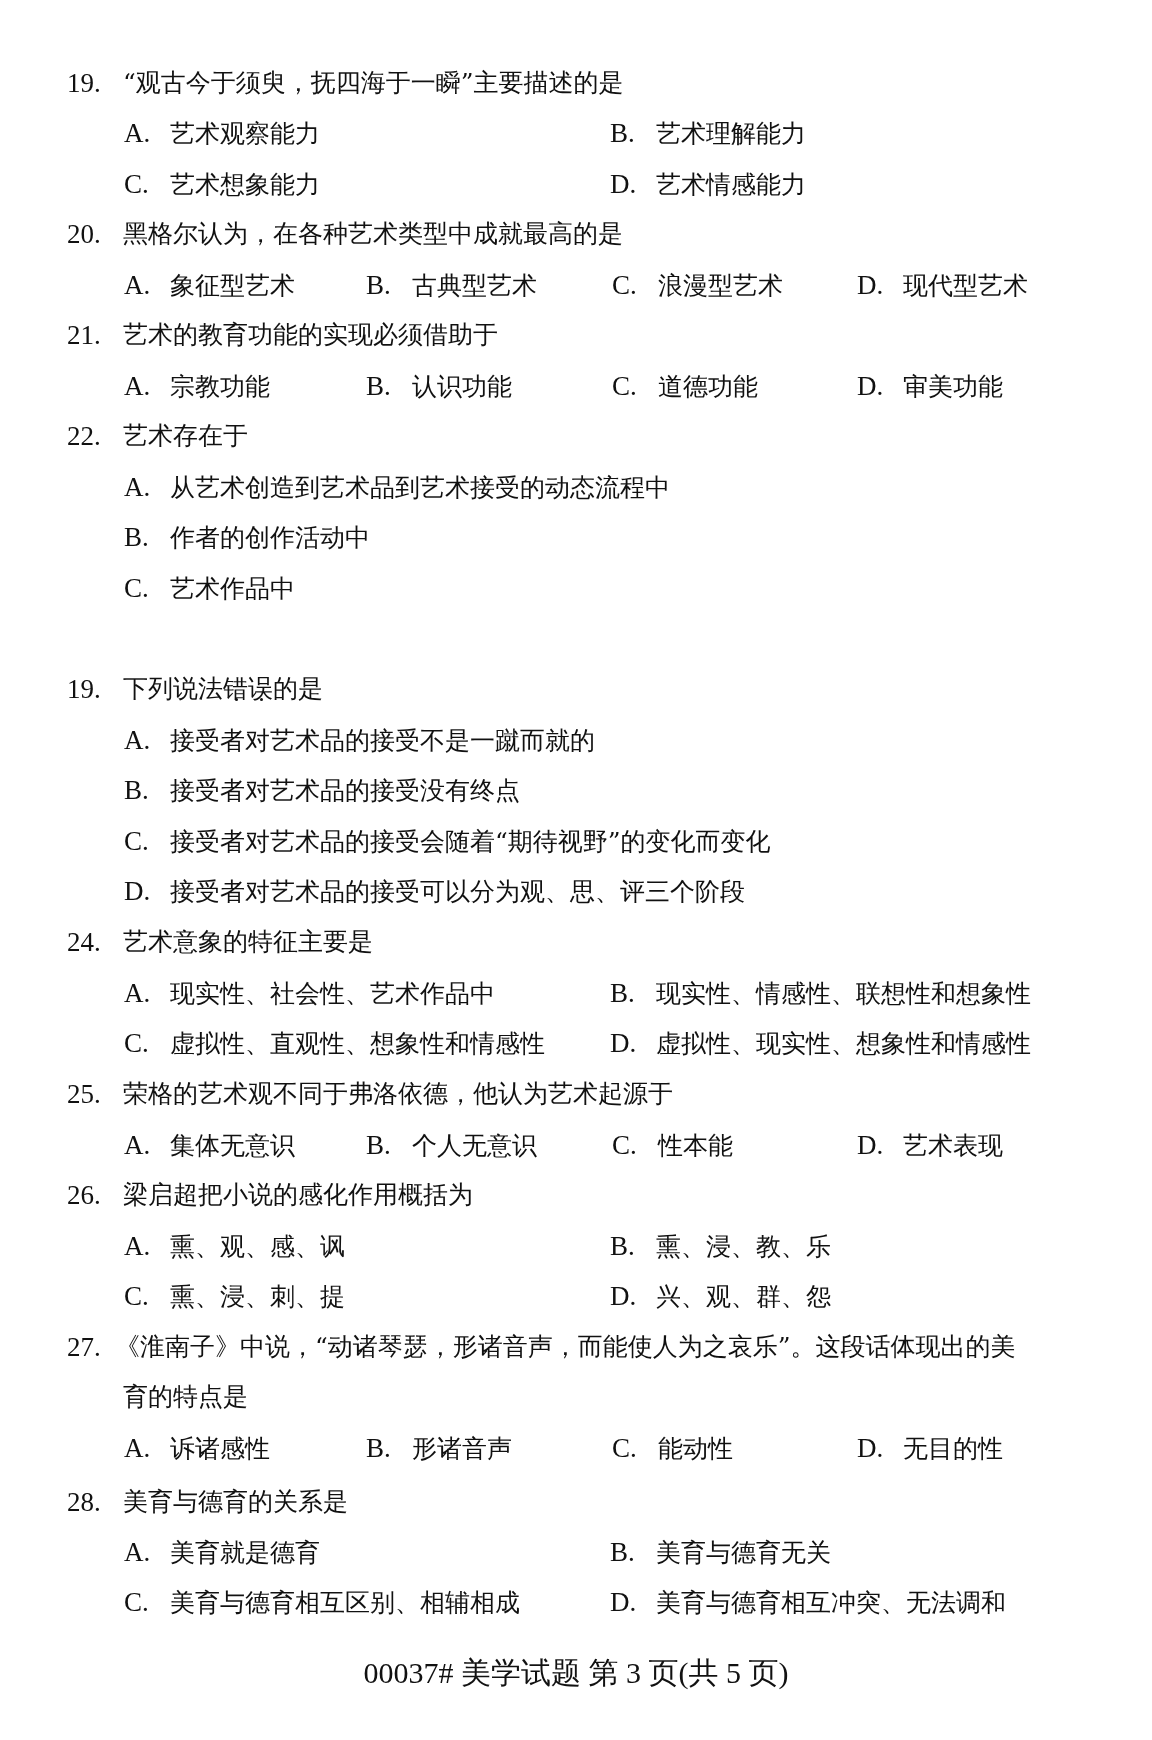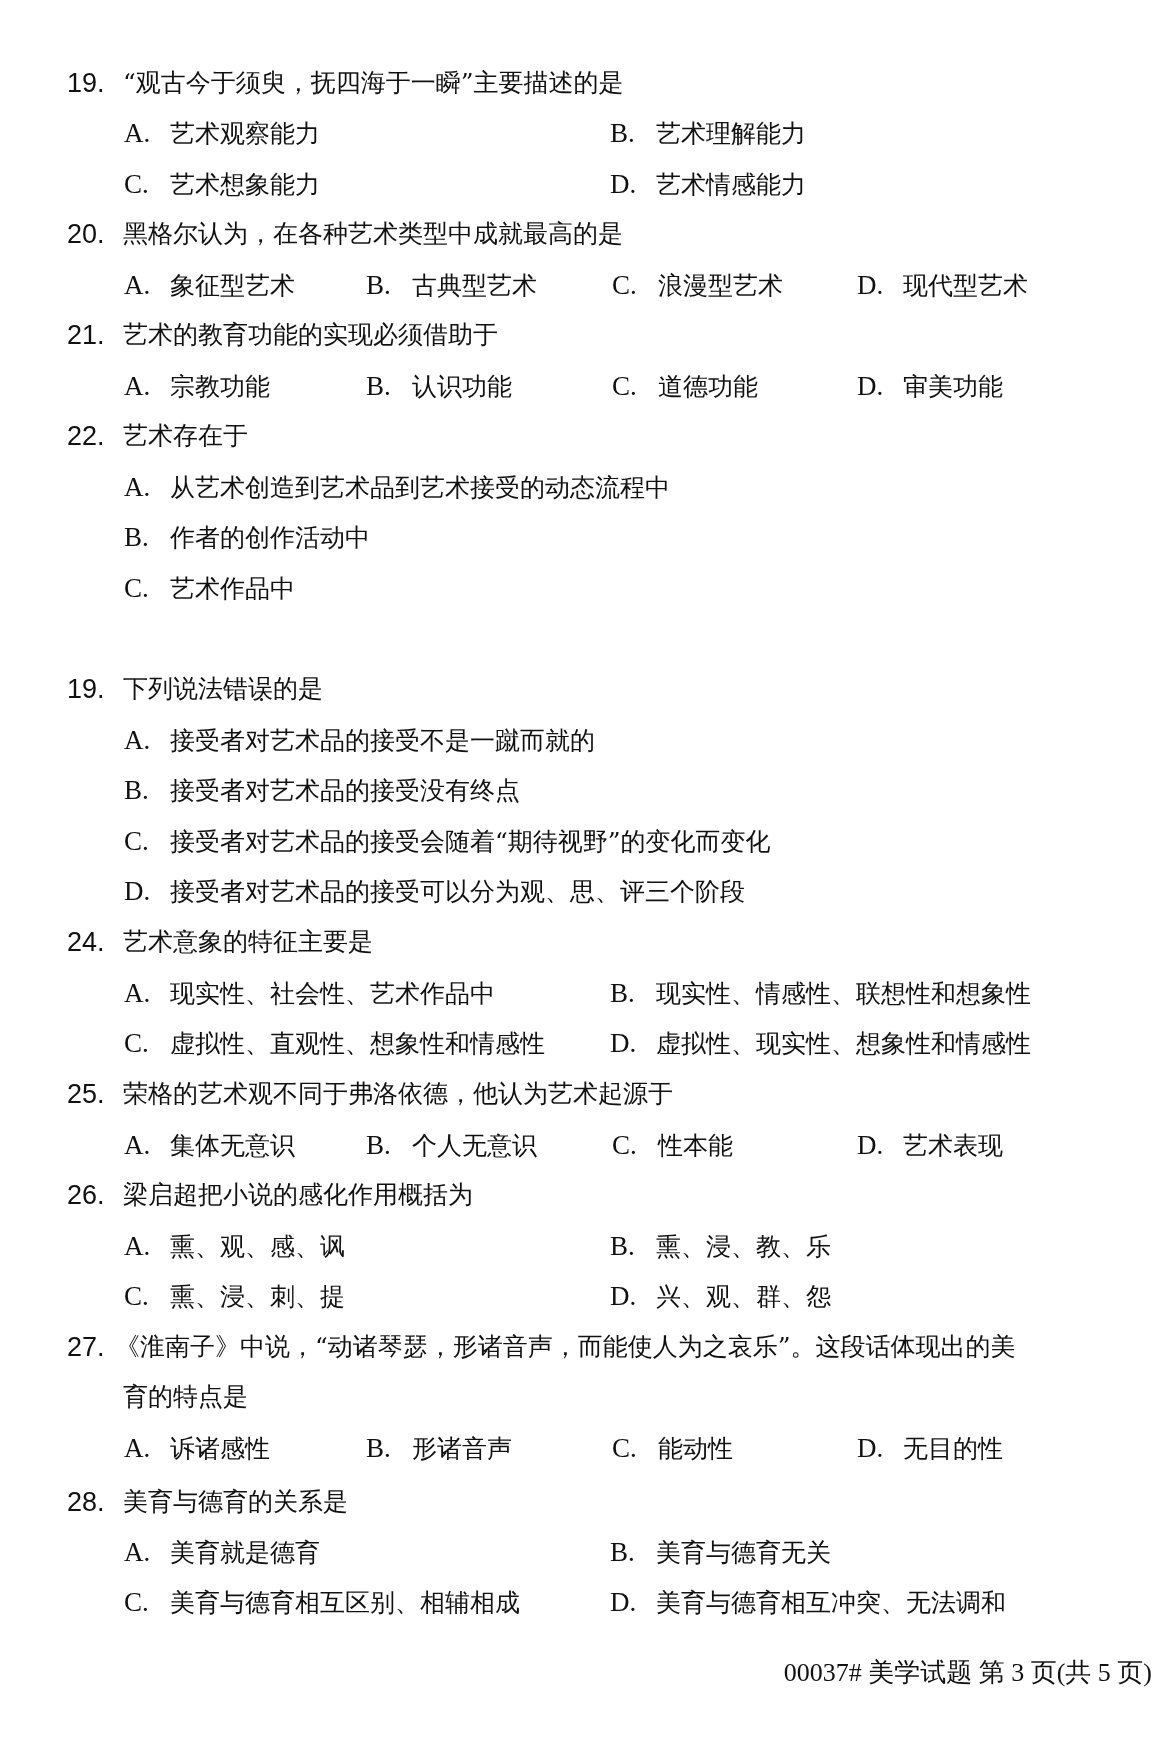--- a/index.html
+++ b/index.html
@@ -6,34 +6,34 @@
   body {
     width: 1152px; height: 1740px; position: relative; overflow: hidden;
     font-family: "DejaVu Serif", "Liberation Serif", serif;
     color: #111111;
   }
   .page { position: absolute; left: 0; top: 0; width: 1152px; height: 1740px; }
   .row {
     position: absolute; left: 0; width: 1152px; height: 50px;
     font-size: 25px; line-height: 50px; white-space: nowrap;
   }
-  .qnum { position: absolute; left: 67px; font-family: Liberation Sans, sans-serif; font-size: 27px; }
+  .qnum { position: absolute; left: 67px; font-family: Liberation Serif, serif; font-size: 27px; }
   .qtext { position: absolute; left: 123px; }
   .opt { position: absolute; white-space: nowrap; }
   .opt .letter { font-family: "Liberation Serif", serif; font-size: 27px; display: inline-block; width: 46px; }
   .c1 { left: 124px; } .c2 { left: 610px; }
   .q1 { left: 124px; } .q2 { left: 366px; } .q3 { left: 612px; } .q4 { left: 857px; }
   .emph { position: relative; }
   .emph::after {
     content: ""; position: absolute; left: 50%; bottom: 2px; width: 3px; height: 3px;
     margin-left: -1px; background: #111; border-radius: 50%;
   }
   .footer {
-    position: absolute; top: 1648px; left: 0; width: 1152px; text-align: right;
-    font-size: 26px; line-height: 50px; font-family: "Liberation Serif", "DejaVu Serif", serif;
+    position: absolute; top: 1648px; left: 0; width: 1152px; text-align: center;
+    font-size: 30px; line-height: 50px; font-family: "Liberation Serif", "DejaVu Serif", serif;
   }
 </style>
 </head>
 <body>
 
 <div class="page">
 
   <div class="row" style="top:58px">
     <span class="qnum">19.</span>
     <span class="qtext">“观古今于须臾，抚四海于一瞬”主要描述的是</span>

